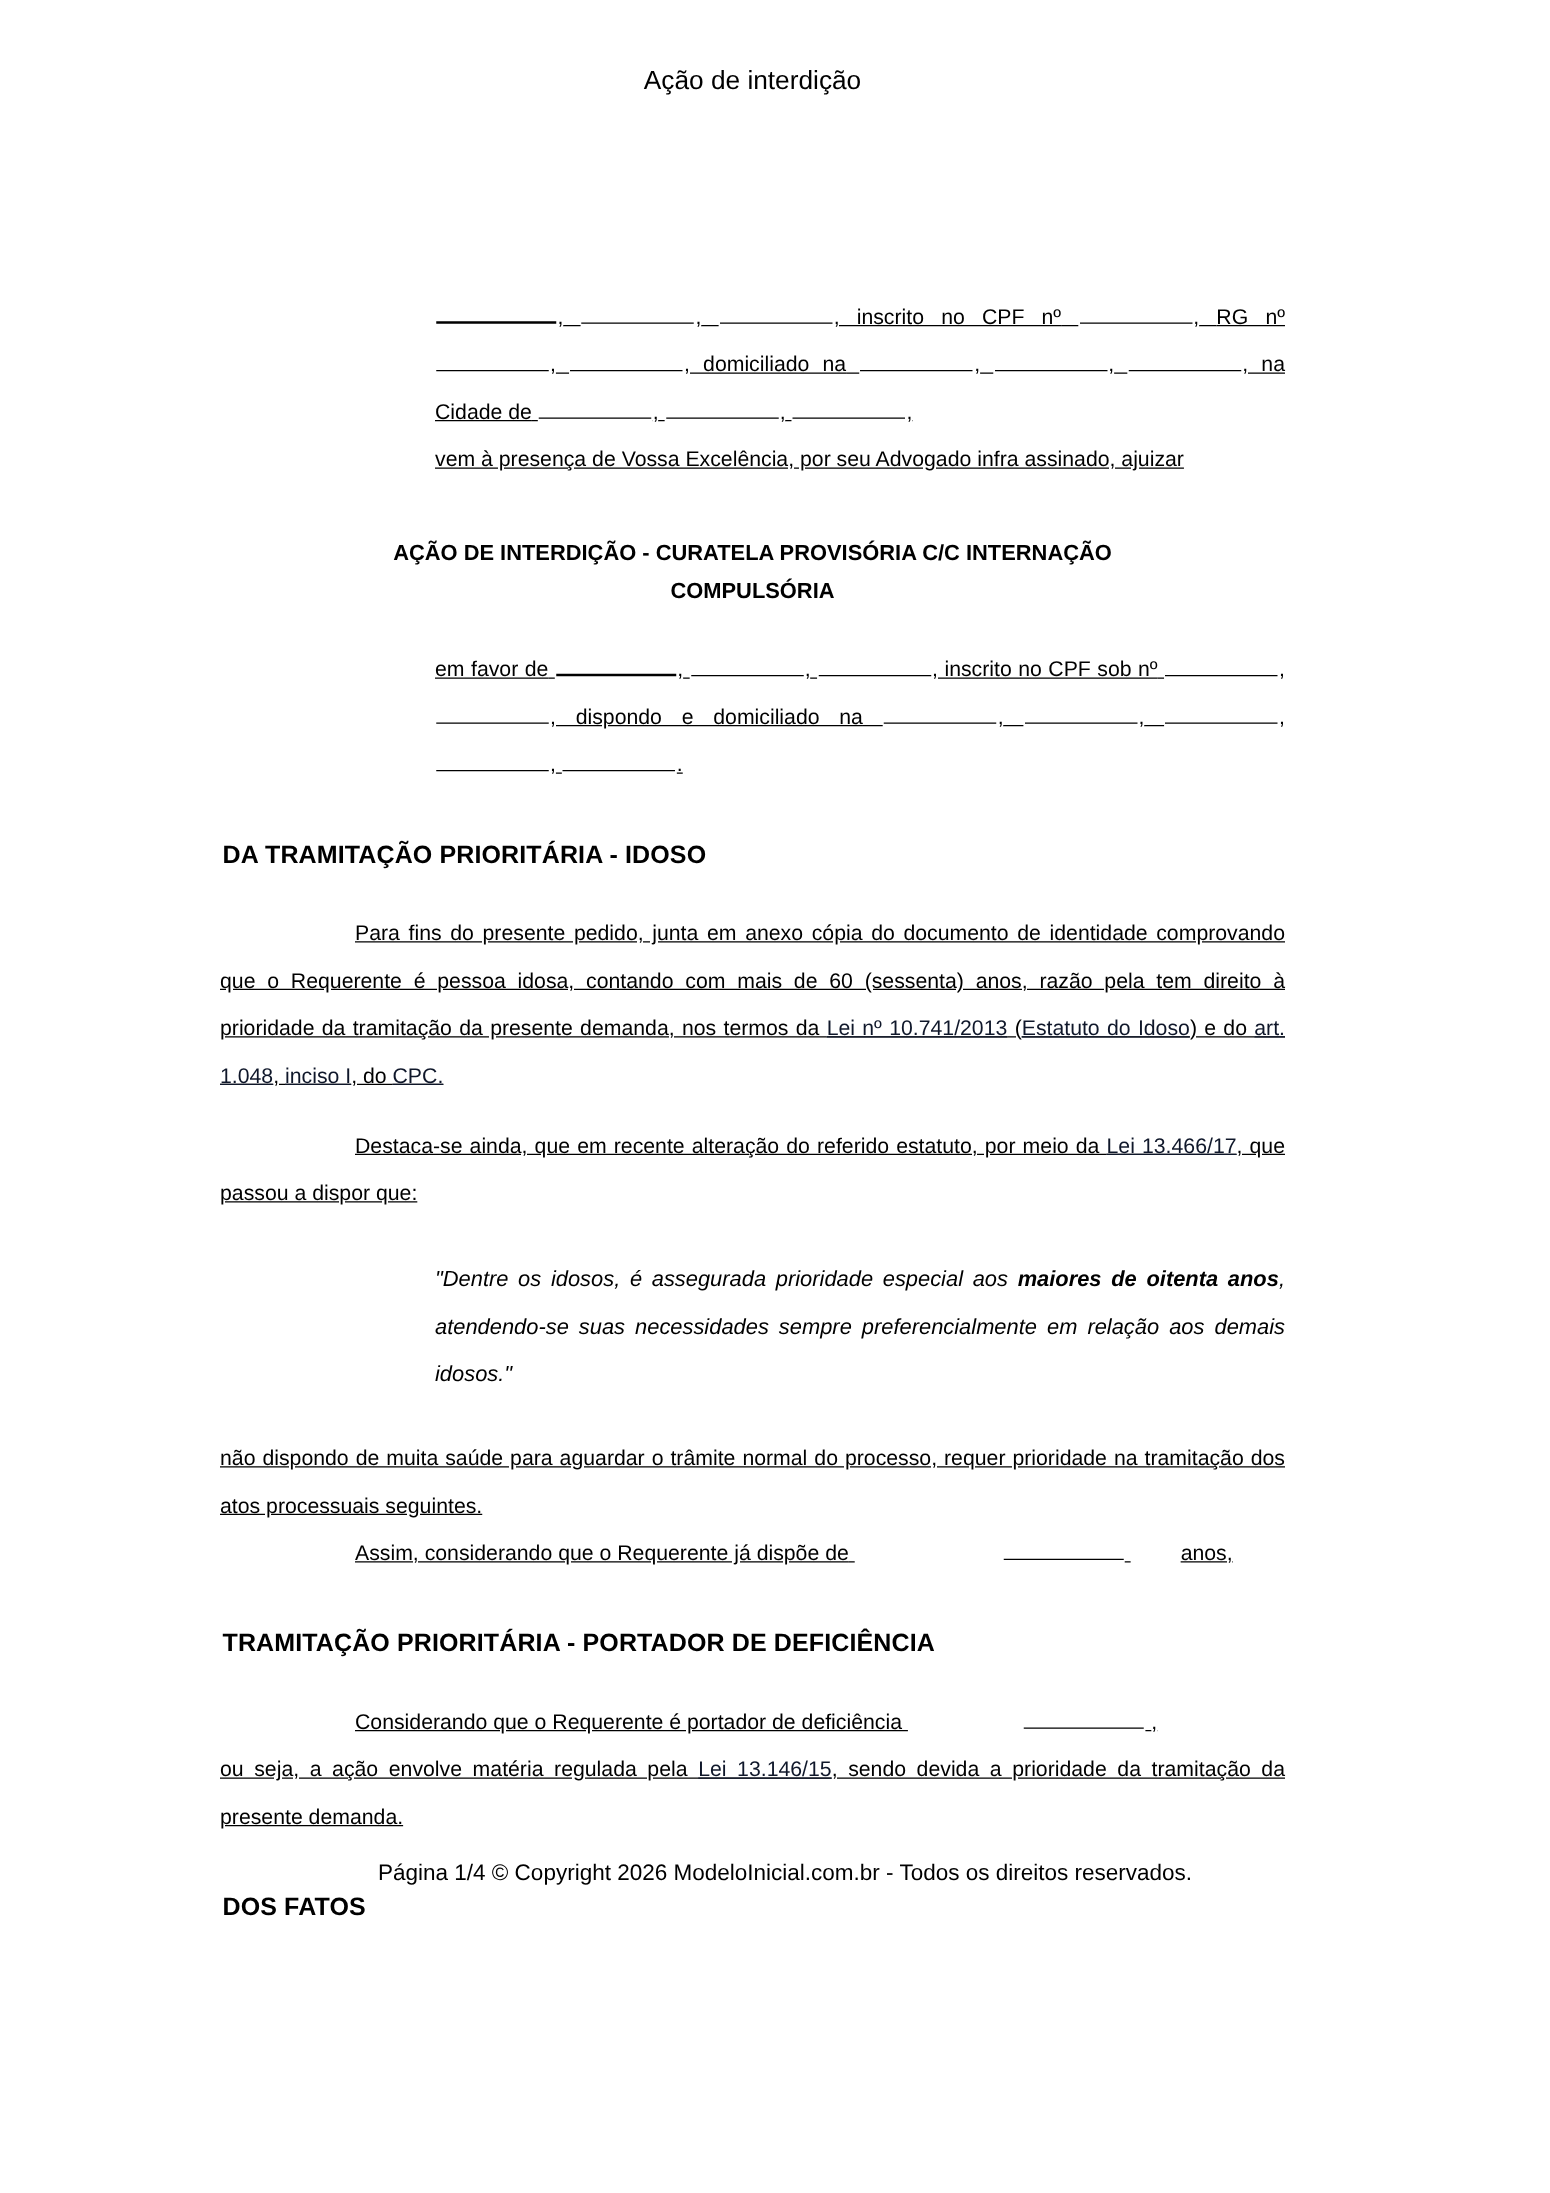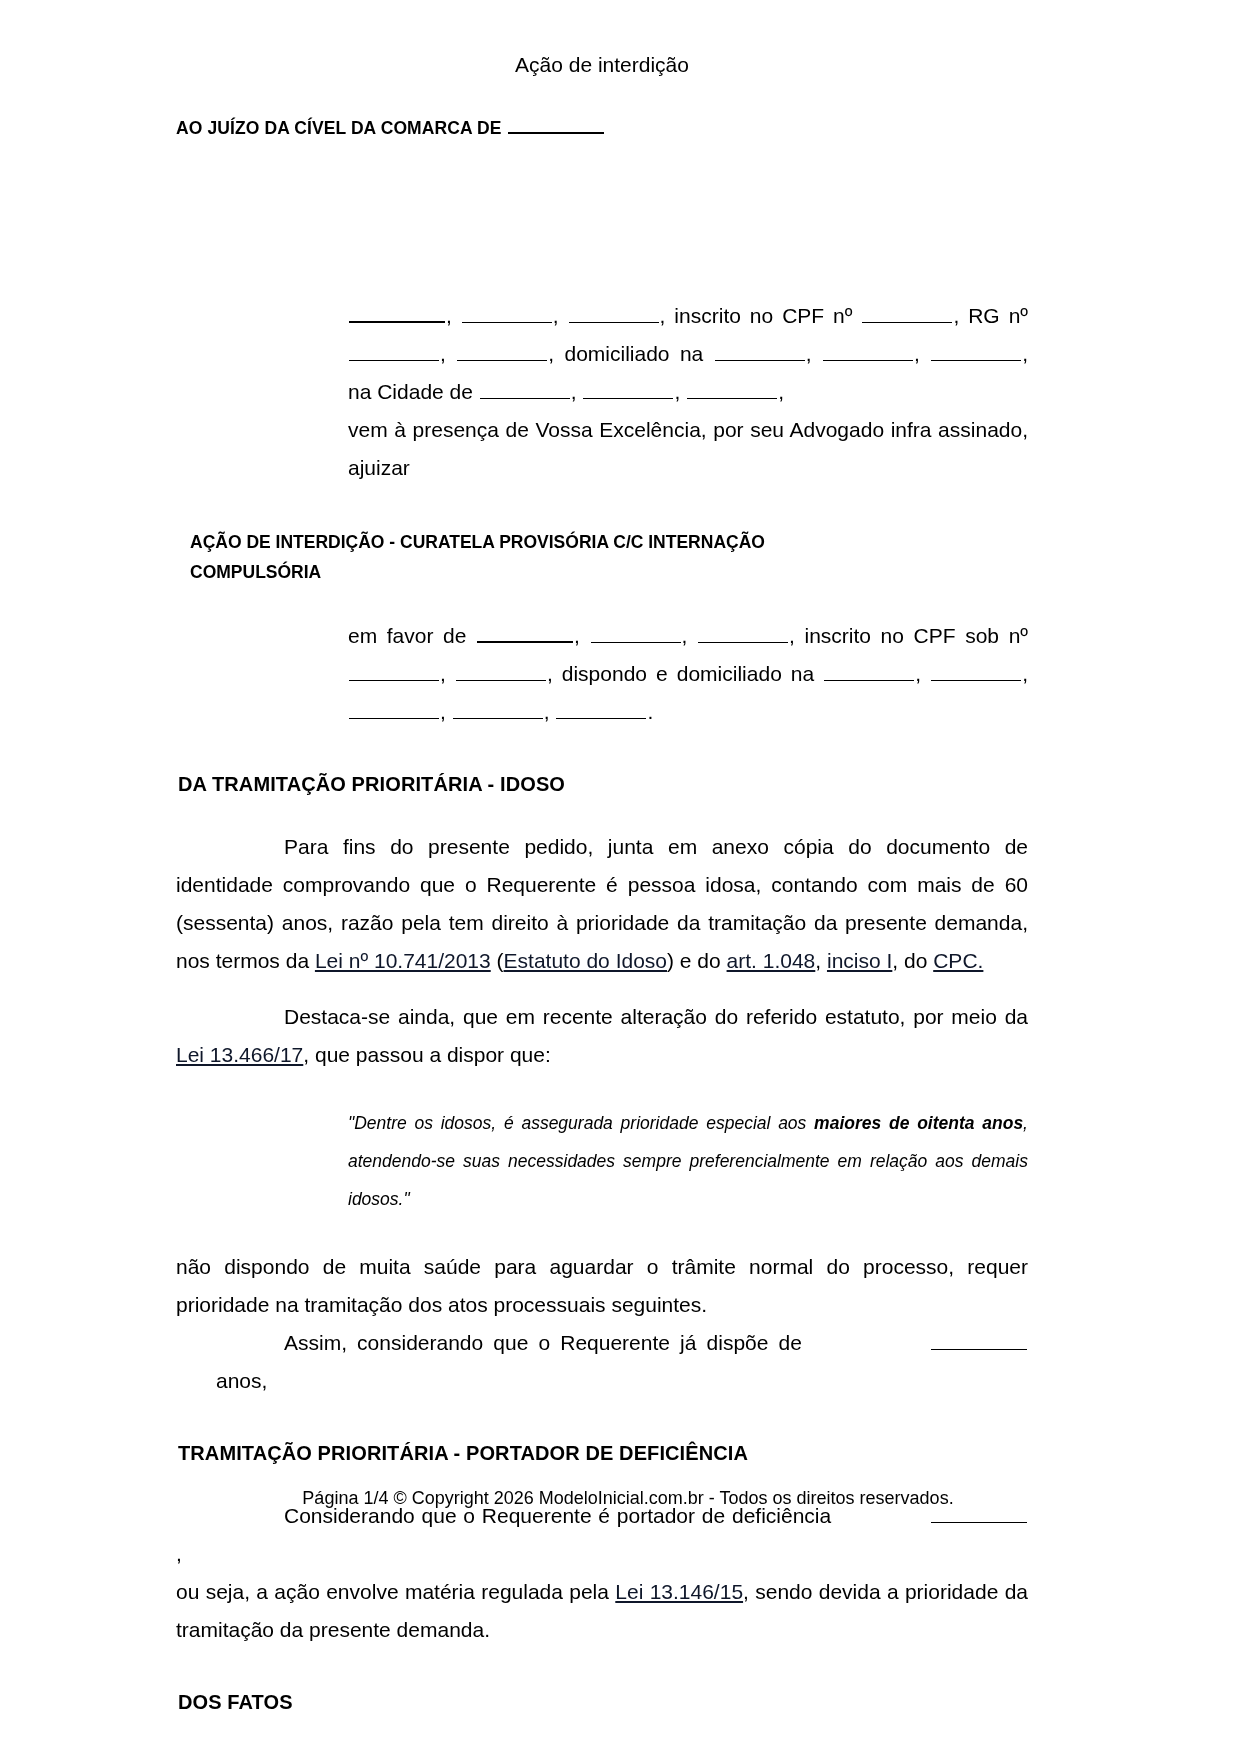--- a/index.html
+++ b/index.html
@@ -40,25 +40,26 @@
 
   .addressee {
     font-size: 17.5px;
     font-weight: bold;
     margin-top: 39px;
     letter-spacing: 0.1px;
   }
 
   
   p.para {
-    font-size: 21px;
+    font-size: 17px;
     line-height: 38px;
     text-align: justify;
     margin: 0;
     text-justify: inter-word;
+    text-decoration: underline;
   }
   p.para.indent::before {
     content: "";
     display: inline-block;
     width: 108px;
   }
 
   .block-qualif {
     margin-left: 172px;
     width: 680px;
@@ -79,21 +80,21 @@
     height: 0.92em;
     vertical-align: baseline;
     margin: 0 1px;
   }
   .blank.w1 { width: 96px; }
   .blank.w2 { width: 90px; }
   .blank.thick { border-bottom-width: 2px; }
 
   
   .case-title {
-    text-align: left;
+    text-align: center;
     font-size: 17.5px;
     font-weight: bold;
     line-height: 30px;
     margin: 0;
     padding: 0 14px;
   }
 
   
   .section-head {
     font-size: 20px;
@@ -134,24 +135,20 @@
 </style>
 </head>
 <body>
 
 <div class="page">
 
   <div class="content">
 
     <div class="doc-title">Ação de interdição</div>
 
-    <div class="addressee">
-      <span>AO JUÍZO DA CÍVEL DA COMARCA DE</span>
-      <span class="blank w1 thick"></span>
-    </div>
 
     <div class="spacer-xl"></div>
 
     <div class="block-qualif">
       <p class="para">
         <span class="blank w1 thick"></span><span>,</span>
         <span class="blank w2"></span><span>,</span>
         <span class="blank w2"></span><span>, inscrito no CPF nº</span>
         <span class="blank w2"></span><span>,</span>
         <span>RG nº</span>

